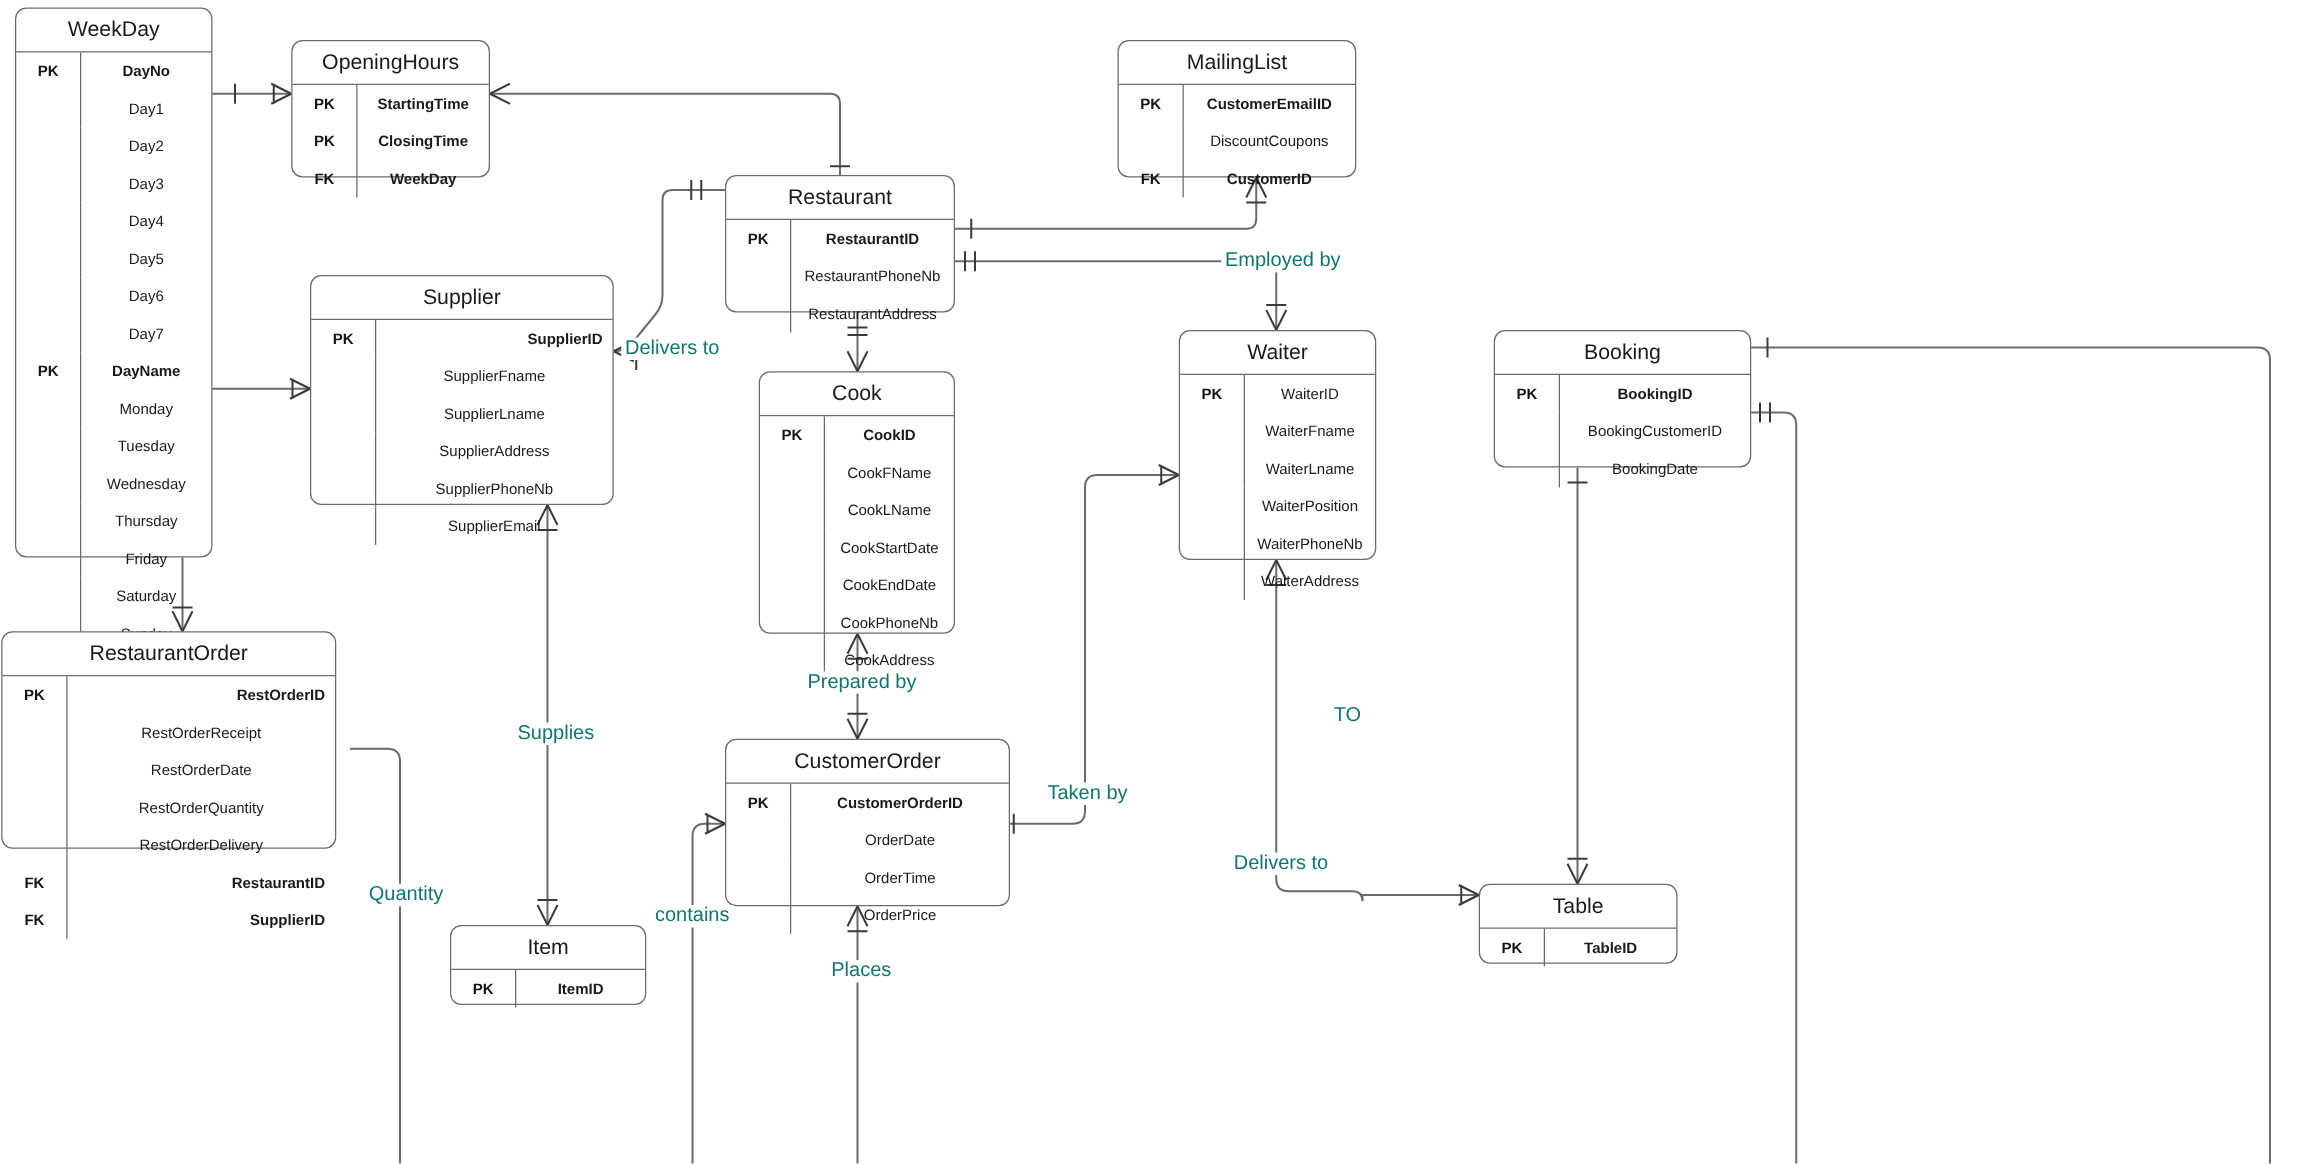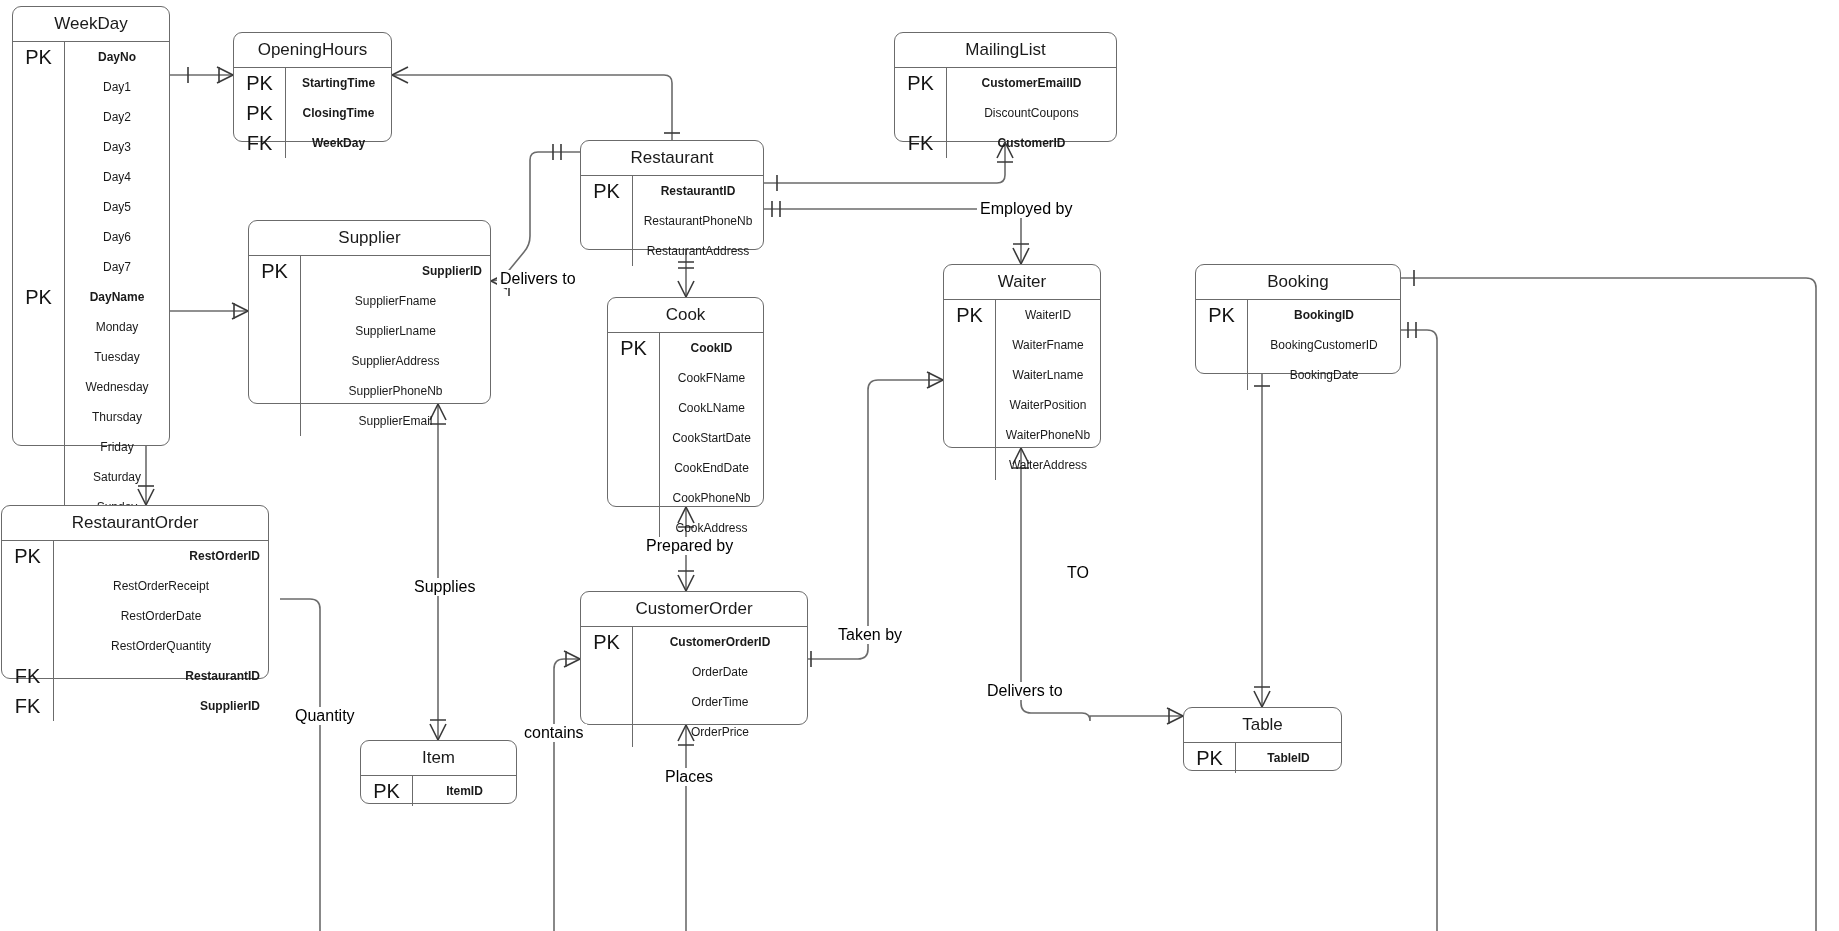--- a/index.html
+++ b/index.html
@@ -41,43 +41,43 @@
   }
   .attr-row{
     display:flex;
     height:30px;
     align-items:center;
   }
   .attr-key{
     width:52px;
     min-width:52px;
     text-align:center;
-    font-size:20px;
-    font-weight:normal;
+    font-size:12px;
+    font-weight:bold;
     color:#141414;
     align-self:stretch;
     line-height:30px;
     border-right:1px solid #6b6b6b;
     box-sizing:border-box;
   }
   .attr-name{
     flex:1;
     text-align:center;
     font-size:12px;
     color:#1a1a1a;
     padding:0 8px;
     white-space:nowrap;
     overflow:hidden;
   }
   .attr-name.bold{font-weight:bold;}
   .attr-name.left{text-align:right;padding-left:12px;}
   .rel-label{
     position:absolute;
     font-size:16px;
-    color:#000000;
+    color:#0f766e;
     background:#ffffff;
     padding:0 3px;
     white-space:nowrap;
     z-index:8;
   }
 </style>
 </head>
 <body>
 
 <div id="canvas">
@@ -235,21 +235,21 @@
           <div class="attr-row">
             <div class="attr-key">PK</div>
             <div class="attr-name bold">ClosingTime</div>
           </div>
           <div class="attr-row">
             <div class="attr-key">FK</div>
             <div class="attr-name bold">WeekDay</div>
           </div>
         </div>
       </div>
-      <div class="entity" style="left: 894px; top: 32px; width: 223px; height: 110px;">
+      <div class="entity" style="left: 894px; top: 32px; width: 191px; height: 110px;">
         <div class="ent-title">MailingList</div>
         <div class="attr-table">
           <div class="attr-row">
             <div class="attr-key">PK</div>
             <div class="attr-name bold">CustomerEmailID</div>
           </div>
           <div class="attr-row">
             <div class="attr-key"></div>
             <div class="attr-name">DiscountCoupons</div>
           </div>
@@ -395,20 +395,24 @@
             <div class="attr-key"></div>
             <div class="attr-name">RestOrderReceipt</div>
           </div>
           <div class="attr-row">
             <div class="attr-key"></div>
             <div class="attr-name">RestOrderDate</div>
           </div>
           <div class="attr-row">
             <div class="attr-key"></div>
             <div class="attr-name">RestOrderQuantity</div>
+          </div>
+          <div class="attr-row">
+            <div class="attr-key"></div>
+            <div class="attr-name">RestOrderDelivery</div>
           </div>
           <div class="attr-row">
             <div class="attr-key">FK</div>
             <div class="attr-name bold left">RestaurantID</div>
           </div>
           <div class="attr-row">
             <div class="attr-key">FK</div>
             <div class="attr-name bold left">SupplierID</div>
           </div>
         </div>

